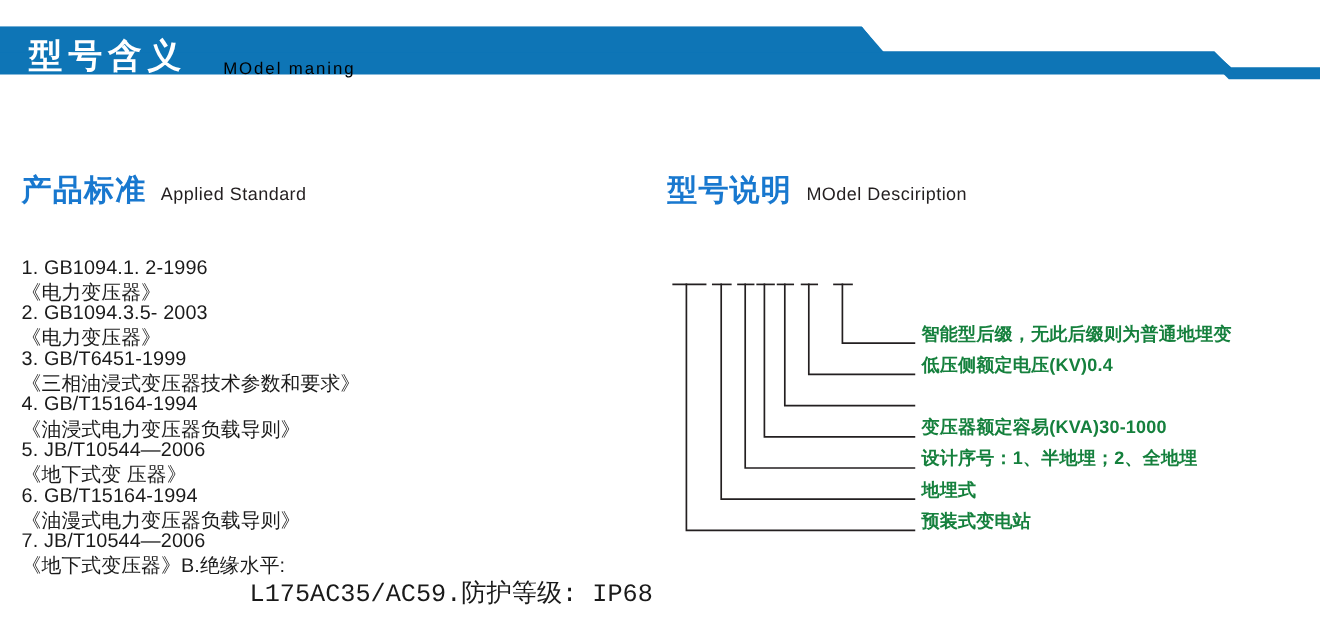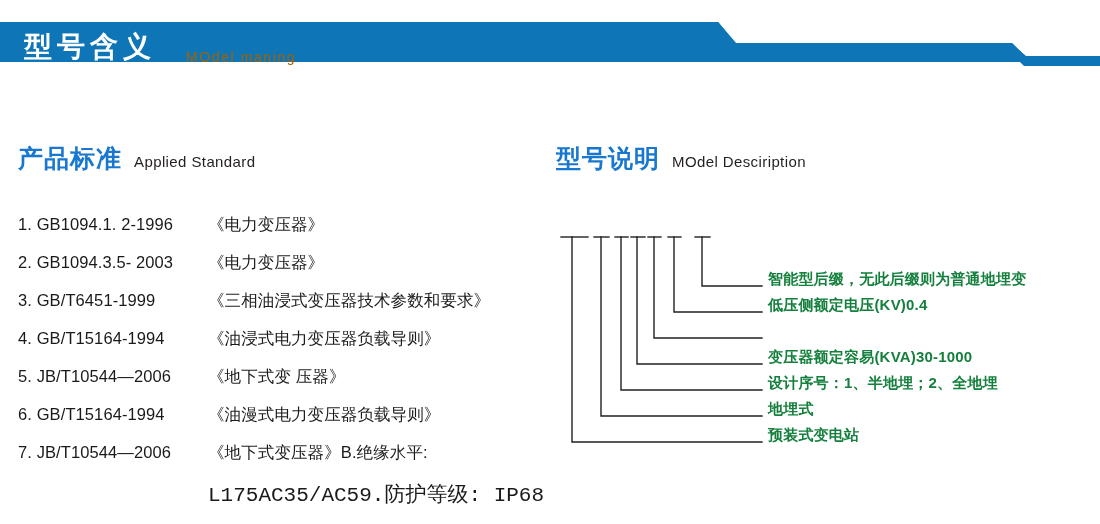--- a/index.html
+++ b/index.html
@@ -37,21 +37,21 @@
     letter-spacing: 5px;
     line-height: 38px;
     text-align: right;
   }
   #banner-sub {
     position: absolute;
     left: 186px;
     top: 48px;
     font-size: 14px;
     font-weight: 500;
-    color: #a16207;
+    color: #000000;
     letter-spacing: 1.6px;
     line-height: 18px;
   }
 
   
   .section-head {
     position: absolute;
     white-space: nowrap;
   }
   .section-head .cn {
@@ -79,20 +79,21 @@
     top: 214px;
     width: 530px;
   }
   .std-row {
     display: flex;
     align-items: baseline;
     height: 38px;
     font-size: 16.5px;
     color: #1a1a1a;
     white-space: nowrap;
+    flex-direction: column;
   }
   .std-code {
     display: inline-block;
     min-width: 190px;
     letter-spacing: 0.1px;
   }
   .std-title { letter-spacing: 0.1px; }
   .std-cont {
     height: 38px;
     font-size: 21px;

